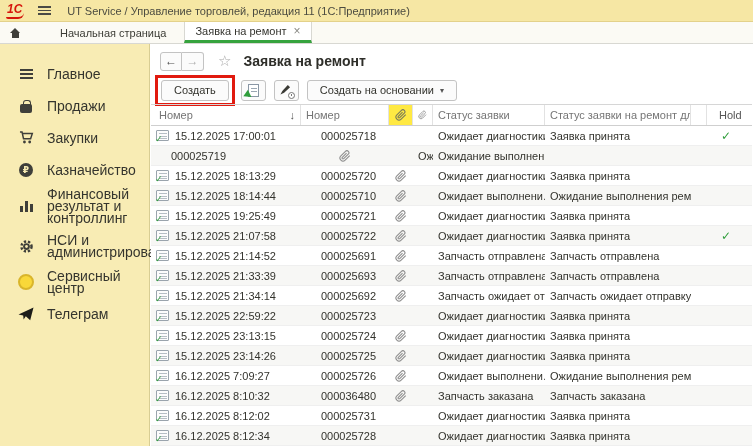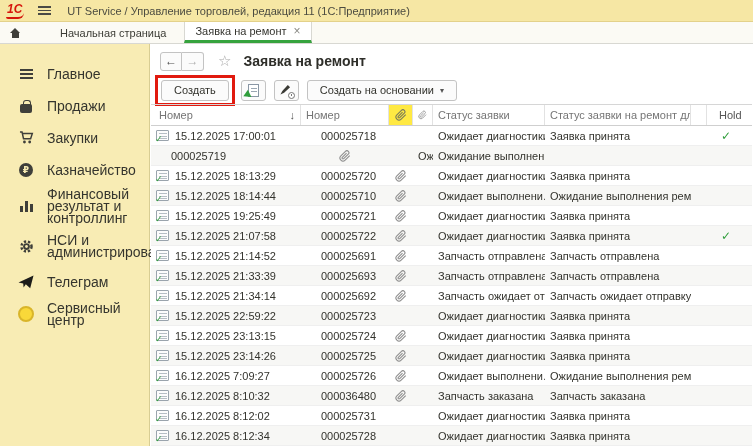--- a/index.html
+++ b/index.html
@@ -200,31 +200,31 @@
           <svg width="15" height="15" viewBox="0 0 16 16">
             <circle cx="8" cy="8" r="5.4" fill="none" stroke="#3f3f3a" stroke-width="2.6" stroke-dasharray="2.4 2"></circle>
             <circle cx="8" cy="8" r="3.6" fill="#3f3f3a"></circle>
             <circle cx="8" cy="8" r="1.5" fill="#f8ecb4"></circle>
           </svg>
         </span>
         <span class="side-label">НСИ и администрирование</span>
       </div>
       <div class="side-item">
         <span class="side-ico">
+          <span class="i-servicecoin"></span>
+        </span>
+        <span class="side-label">Сервисный центр</span>
+      </div>
+      <div class="side-item">
+        <span class="side-ico">
           <svg width="16" height="14" viewBox="0 0 16 14">
             <path d="M0.5 7.5 L15.5 0.5 L12.2 13.2 L7.8 9.2 L5.6 12.6 L5.2 8.4 Z" fill="#1d1d1a"></path>
           </svg>
         </span>
         <span class="side-label">Телеграм</span>
-      </div>
-      <div class="side-item">
-        <span class="side-ico">
-          <span class="i-servicecoin"></span>
-        </span>
-        <span class="side-label">Сервисный центр</span>
       </div>
     </div>
 
   <div class="main">
 
     <div class="navrow">
       <span class="navbtns">
         <span class="navbtn back">←</span>
         <span class="navbtn fwd">→</span>
       </span>

